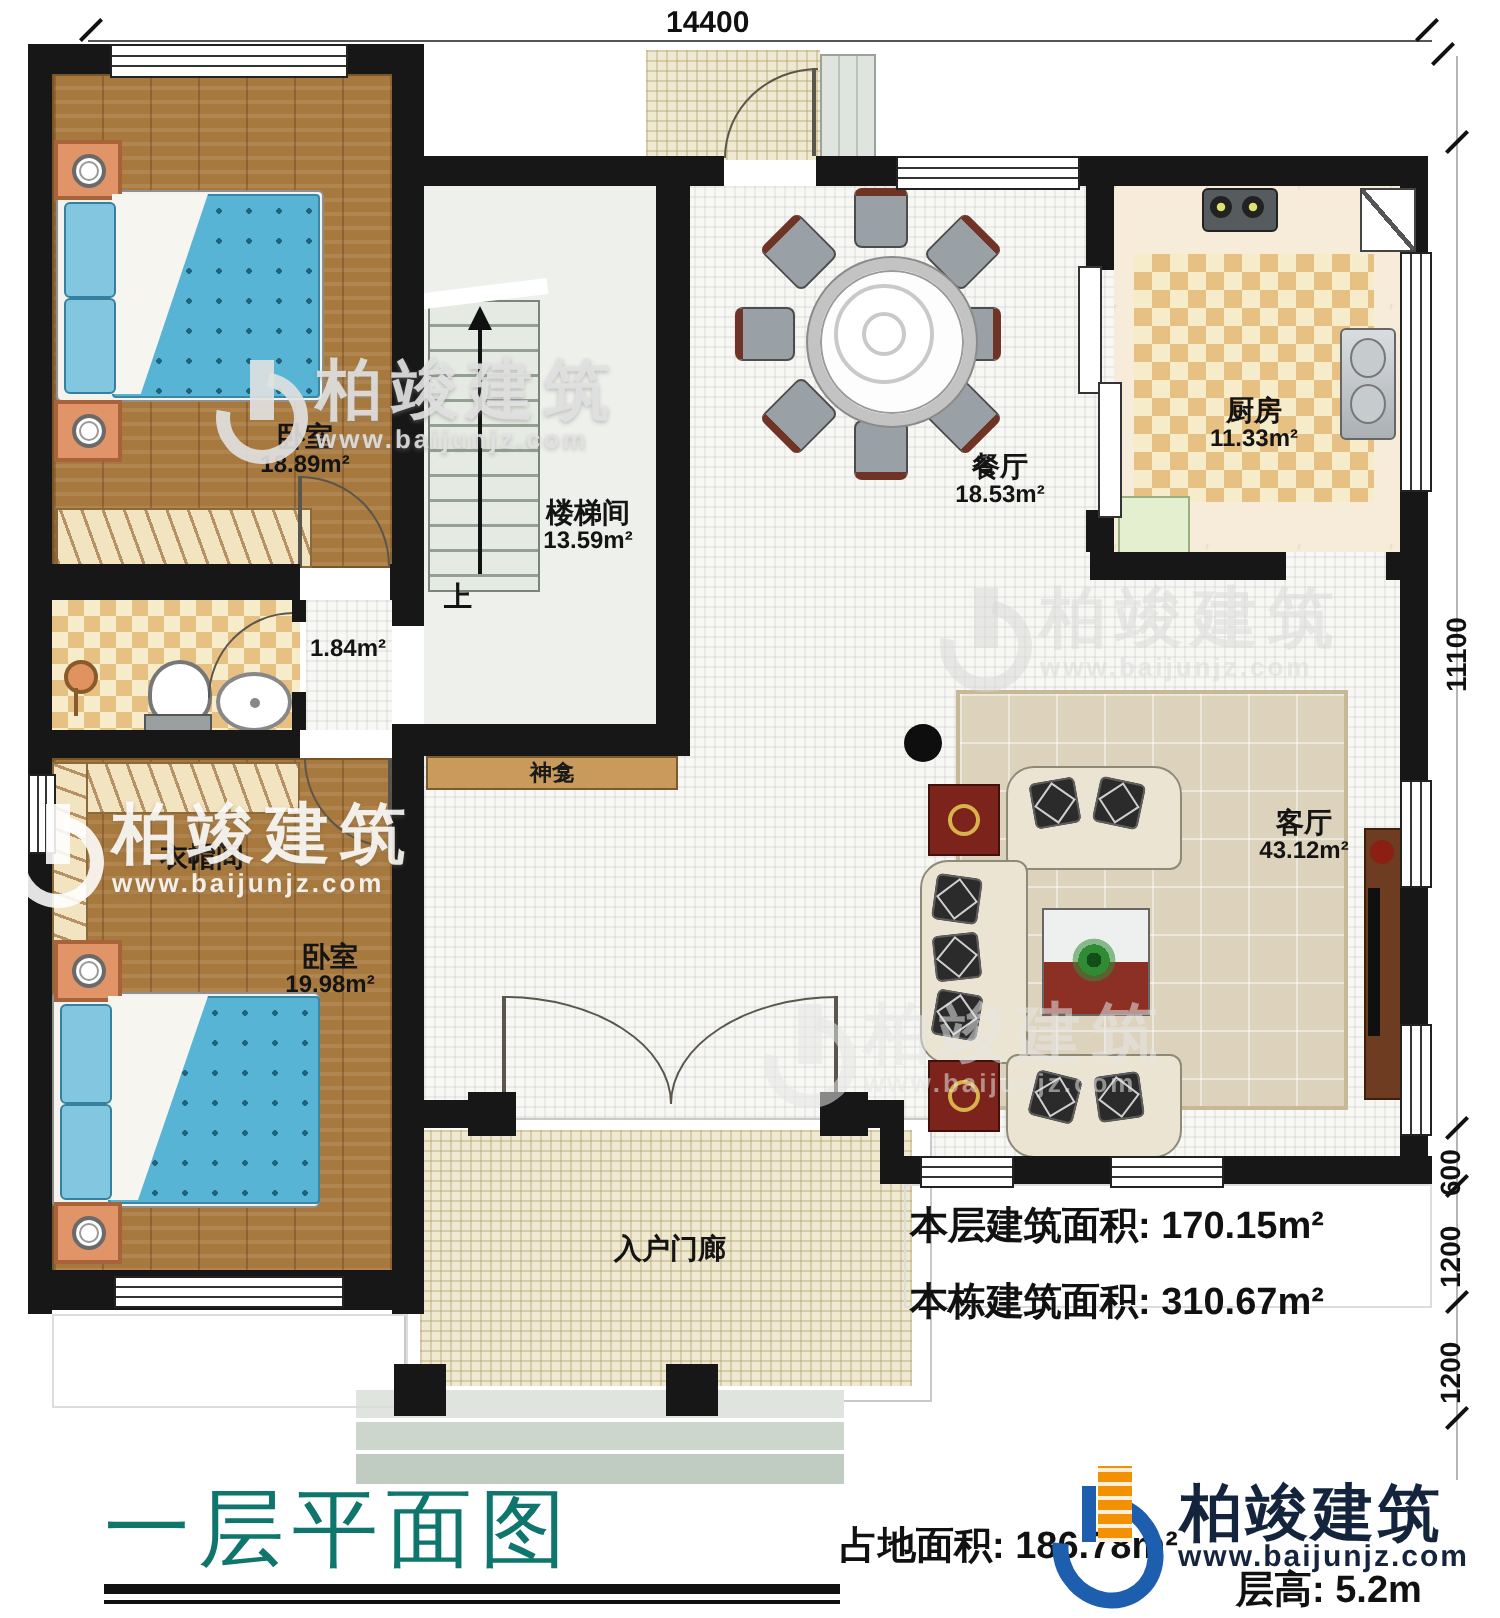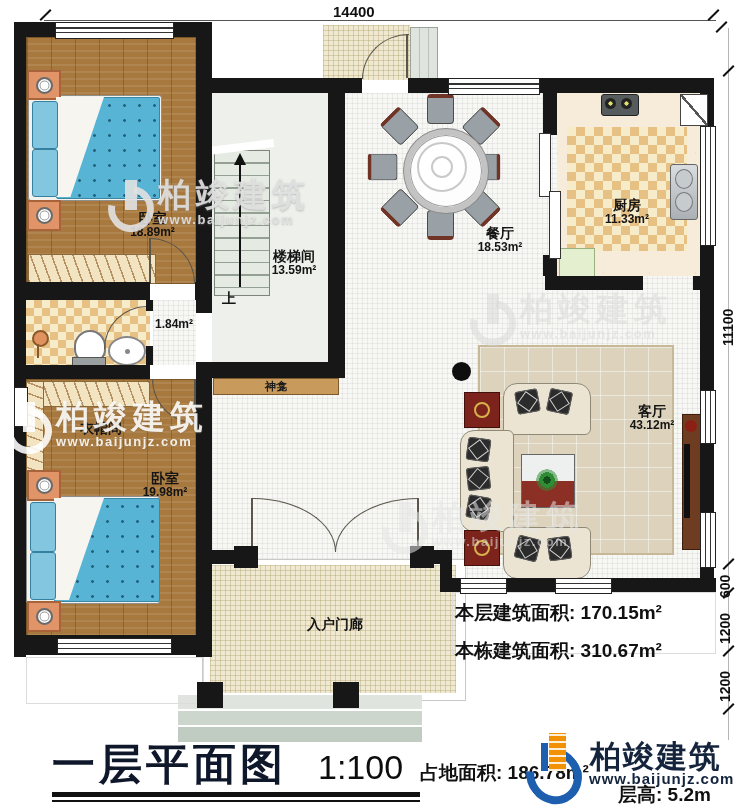--- a/index.html
+++ b/index.html
@@ -91,21 +91,21 @@
   .dimline{position:absolute;background:#555;z-index:20;}
   .tick{position:absolute;width:15px;height:2px;background:#111;transform:rotate(-45deg);z-index:46;}
   .wm{position:absolute;display:flex;align-items:center;gap:8px;z-index:50;pointer-events:none;}
   .wm-ic{width:42px;height:48px;position:relative;flex:0 0 auto;}
   .wm-ic::before{content:"";position:absolute;left:0;top:6px;width:32px;height:32px;border:7px solid currentColor;
     border-radius:50%;border-top-color:transparent;transform:rotate(-35deg);}
   .wm-ic::after{content:"";position:absolute;left:17px;top:0;width:12px;height:30px;background:currentColor;}
   .wm-nm{font-size:33px;font-weight:bold;letter-spacing:5px;line-height:1;}
   .wm-ur{font-size:13px;font-weight:bold;letter-spacing:1.5px;line-height:1.4;}
   .note{position:absolute;font-weight:bold;font-size:19px;color:#111;z-index:55;white-space:nowrap;}
-  #title{position:absolute;left:52px;top:736px;font-size:43px;font-weight:bold;letter-spacing:4px;color:#0f172a;z-index:55;}
+  #title{position:absolute;left:52px;top:736px;font-size:43px;font-weight:normal;letter-spacing:4px;color:#0f766e;z-index:55;}
   #scale{position:absolute;left:318px;top:748px;font-size:34px;color:#0d0d0d;z-index:55;}
   .brandtxt{position:absolute;color:#14243c;font-weight:bold;z-index:56;white-space:nowrap;}
   .logo-ic{position:absolute;width:56px;height:66px;z-index:56;}
   .logo-swoosh{position:absolute;left:0;top:16px;width:38px;height:42px;border:8px solid #1d5fae;border-radius:50%;
     border-top-color:transparent;transform:rotate(-38deg);}
   .logo-bld{position:absolute;left:22px;top:2px;width:17px;height:38px;background:#f29104;
     background-image:repeating-linear-gradient(0deg,rgba(255,255,255,.85) 0 2px,transparent 2px 7px);}
   .logo-bld2{position:absolute;left:14px;top:12px;width:7px;height:28px;background:#1d5fae;}
 </style>
 </head>
@@ -338,21 +338,20 @@
   <div class="tick" style="left:721px;top:708px"></div>
   <div class="dimv" style="left:700px;top:310px;width:56px">11100</div>
   <div class="dimv" style="left:705px;top:570px;width:40px">600</div>
   <div class="dimv" style="left:703px;top:614px;width:44px">1200</div>
   <div class="dimv" style="left:703px;top:672px;width:44px">1200</div>
 
   <div class="note" style="left:455px;top:600px">本层建筑面积: 170.15m²</div>
   <div class="note" style="left:455px;top:638px">本栋建筑面积: 310.67m²</div>
 
   <div id="title">一层平面图</div>
-  <div id="scale">1:100</div>
   <div class="abs" style="left:52px;top:792px;width:368px;height:5px;background:#111;z-index:55"></div>
   <div class="abs" style="left:52px;top:800px;width:368px;height:2px;background:#111;z-index:55"></div>
   <div class="note" style="left:420px;top:760px">占地面积: 186.78m²</div>
   <div class="note" style="left:618px;top:782px">层高: 5.2m</div>
 
   <div class="logo-ic" style="left:527px;top:731px">
     <div class="logo-swoosh"></div>
     <div class="logo-bld"></div>
     <div class="logo-bld2"></div>
   </div>

